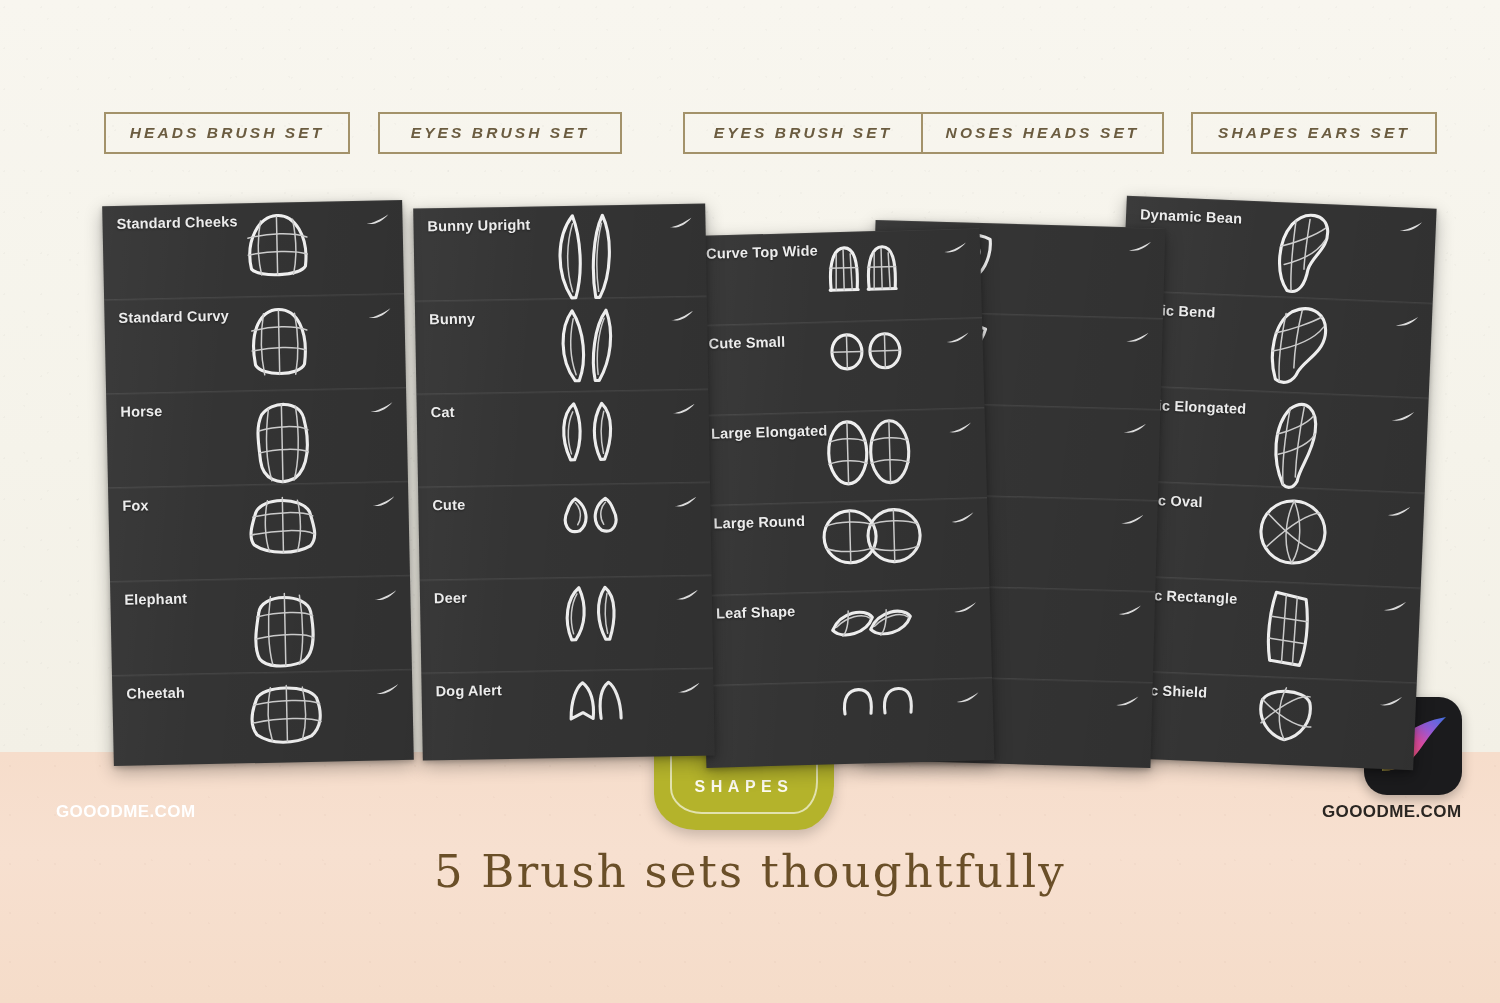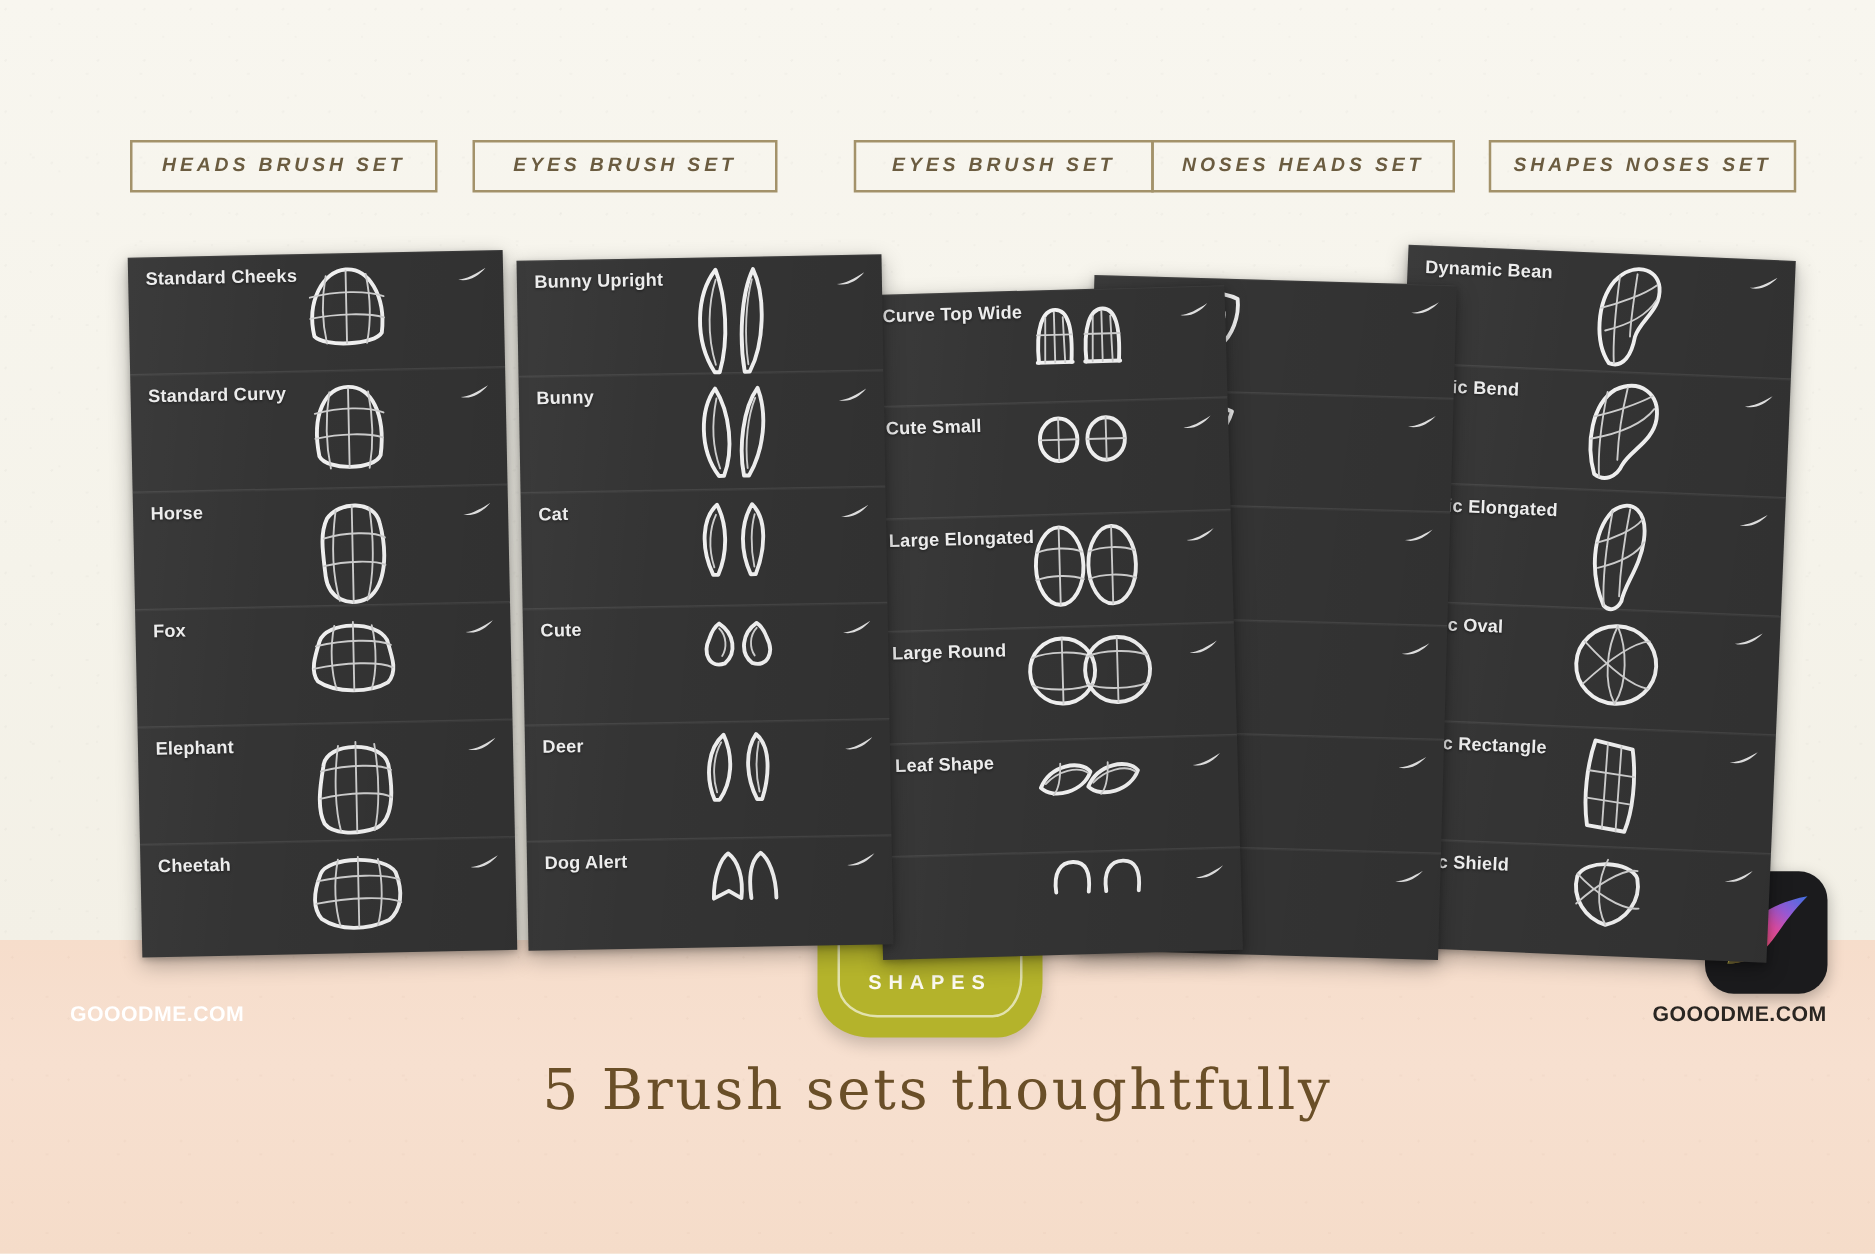--- a/index.html
+++ b/index.html
@@ -137,21 +137,21 @@
     <div class="pill" style="left: 378px; width: 244px;">
       <span>EYES BRUSH SET</span>
     </div>
     <div class="pill" style="left: 683px; width: 240px;">
       <span>EYES BRUSH SET</span>
     </div>
     <div class="pill" style="left: 921px; width: 243px;">
       <span>NOSES HEADS SET</span>
     </div>
     <div class="pill" style="left: 1191px; width: 246px;">
-      <span>SHAPES NOSES SET</span>
+      <span>SHAPES EARS SET</span>
     </div>
   </div>
 
 <div id="cards-layer">
     <div class="card" style="left: 1115px; top: 202px; width: 310px; height: 562px; transform: rotate(2.4deg); z-index: 1;">
       <div class="card-inner">
         <div class="brush-row" style="height: 95px;">
           <div class="brush-label" style="top: 10px;">Dynamic Bean</div>
           <div class="brush-thumb" style="left: 58%;"><svg width="88" height="92" viewBox="0 0 88 92">
               <path d="M28 84 C16 68 16 36 30 18 C44 2 64 6 66 22 C68 40 52 48 48 62 C46 76 40 88 28 84 Z" style="fill:none;stroke:#f2f2f2;stroke-width:3.1;stroke-linecap:round;stroke-linejoin:round"></path>

